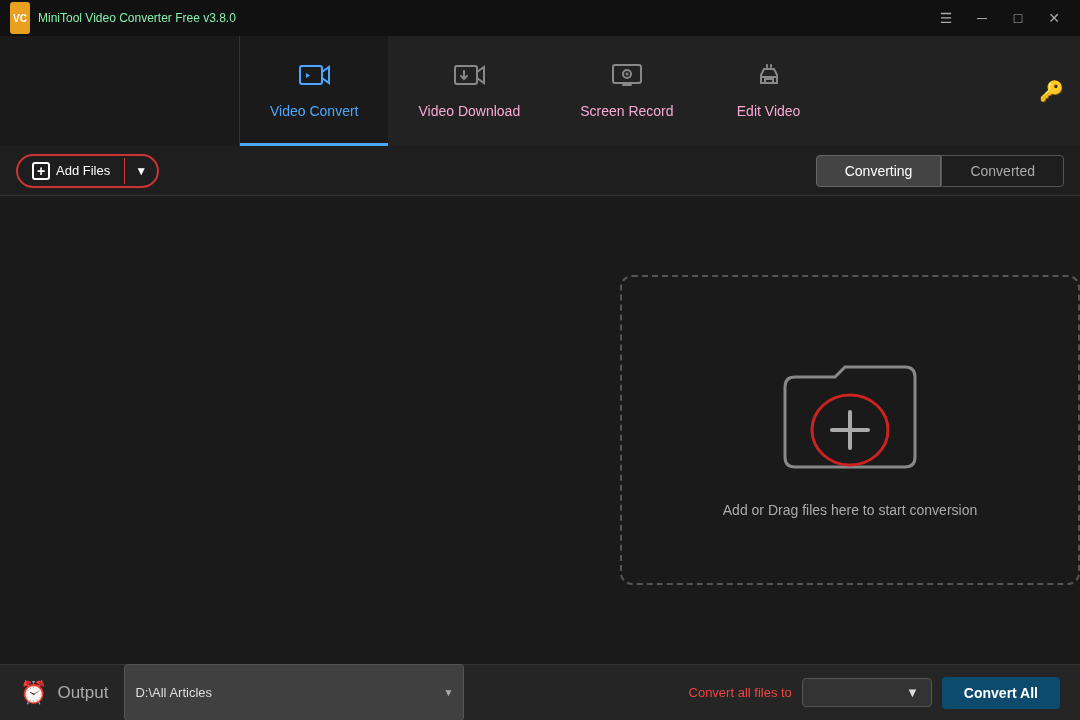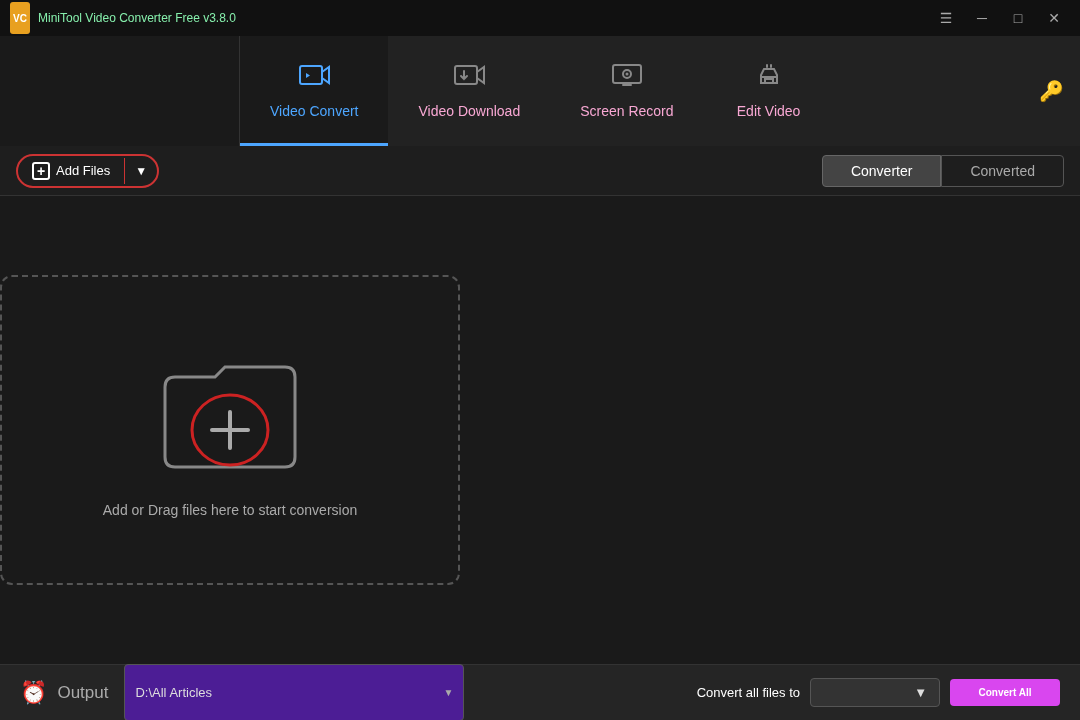--- a/index.html
+++ b/index.html
@@ -194,21 +194,21 @@
     .tab-item:last-child {
       border-radius: 0 4px 4px 0;
     }
 
     
     #main-content {
       height: calc(720px - 36px - 110px - 50px - 56px);
       background: #1a1a1a;
       display: flex;
       align-items: center;
-      justify-content: flex-start;
+      justify-content: flex-end;
     }
 
     #drop-zone {
       width: 460px;
       height: 310px;
       border: 2px dashed #555;
       border-radius: 12px;
       display: flex;
       flex-direction: column;
       align-items: center;
@@ -241,21 +241,21 @@
     #output-clock-icon {
       font-size: 22px;
       color: #aaa;
     }
     #output-label {
       font-size: 17px;
       color: #aaa;
       margin-right: 6px;
     }
     #output-path-select {
-      background: #4c1d95;
+      background: #404040;
       border: 1px solid #555;
       border-radius: 4px;
       color: #ddd;
       padding: 20px 10px;
       font-size: 13px;
       width: 340px;
       display: flex;
       align-items: center;
       justify-content: space-between;
       cursor: pointer;
@@ -269,42 +269,42 @@
     }
 
     #convert-all-section {
       margin-left: auto;
       display: flex;
       align-items: center;
       gap: 10px;
     }
     #convert-files-to-label {
       font-size: 13px;
-      color: #ffffff;
+      color: #ef4444;
     }
     #convert-format-select {
       background: #333;
       border: 1px solid #555;
       border-radius: 4px;
       color: #ddd;
       padding: 6px 12px;
       font-size: 13px;
       width: 130px;
       display: flex;
       align-items: center;
       justify-content: space-between;
       cursor: pointer;
     }
     #convert-all-btn {
-      background: #d946ef;
+      background: #0c4a6e;
       color: #fff;
       border: none;
       border-radius: 4px;
       padding: 8px 22px;
-      font-size: 10px;
+      font-size: 14px;
       font-weight: 600;
       cursor: pointer;
       min-width: 110px;
     }
   </style>
 </head>
 <body>
 
 <div id="titlebar">
   <div id="titlebar-left">
@@ -385,21 +385,21 @@
       <div id="add-files-plus-icon">+</div>
       <span>Add Files</span>
     </div>
     <div id="add-files-dropdown">
       <span>▼</span>
     </div>
   </div>
 
   <div id="tabs-container">
     <div class="tab-item active">
-      <span>Converter</span>
+      <span>Converting</span>
     </div>
     <div class="tab-item">
       <span>Converted</span>
     </div>
   </div>
 </div>
 
 <div id="main-content">
   <div id="drop-zone">
 

